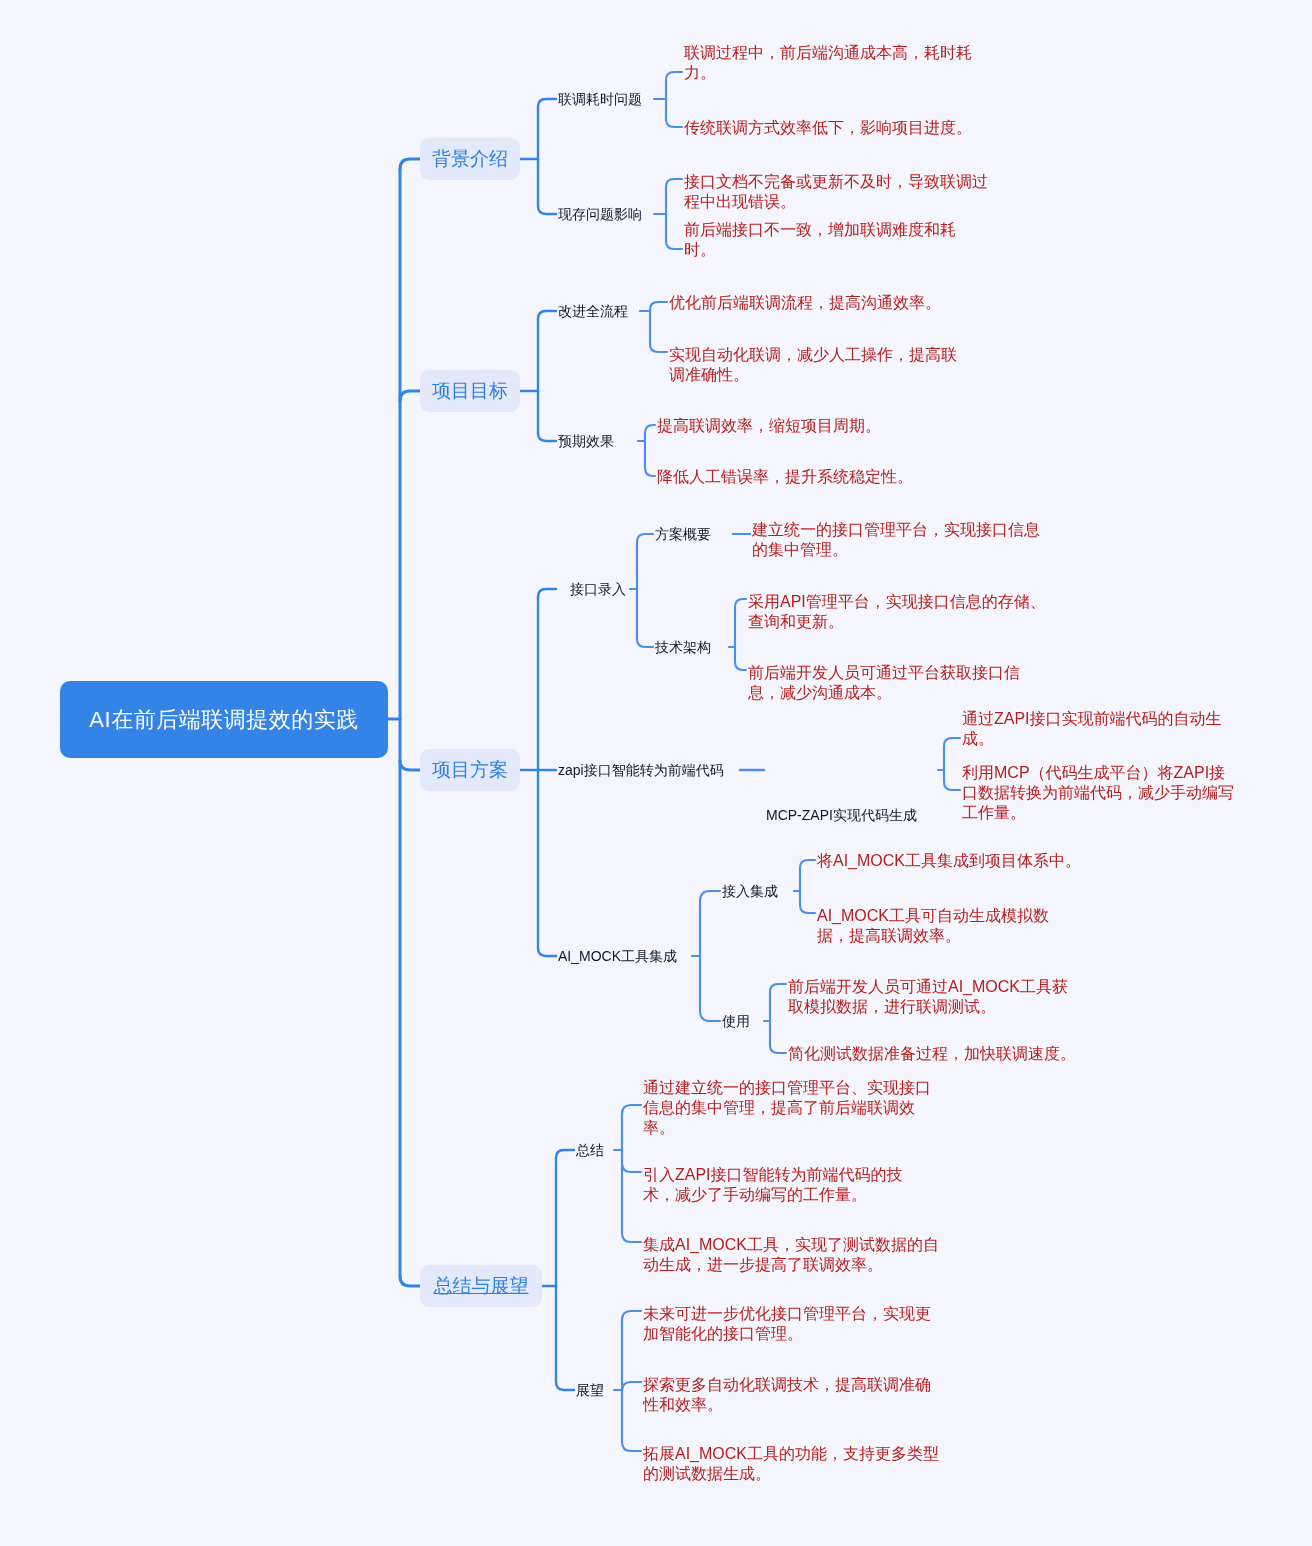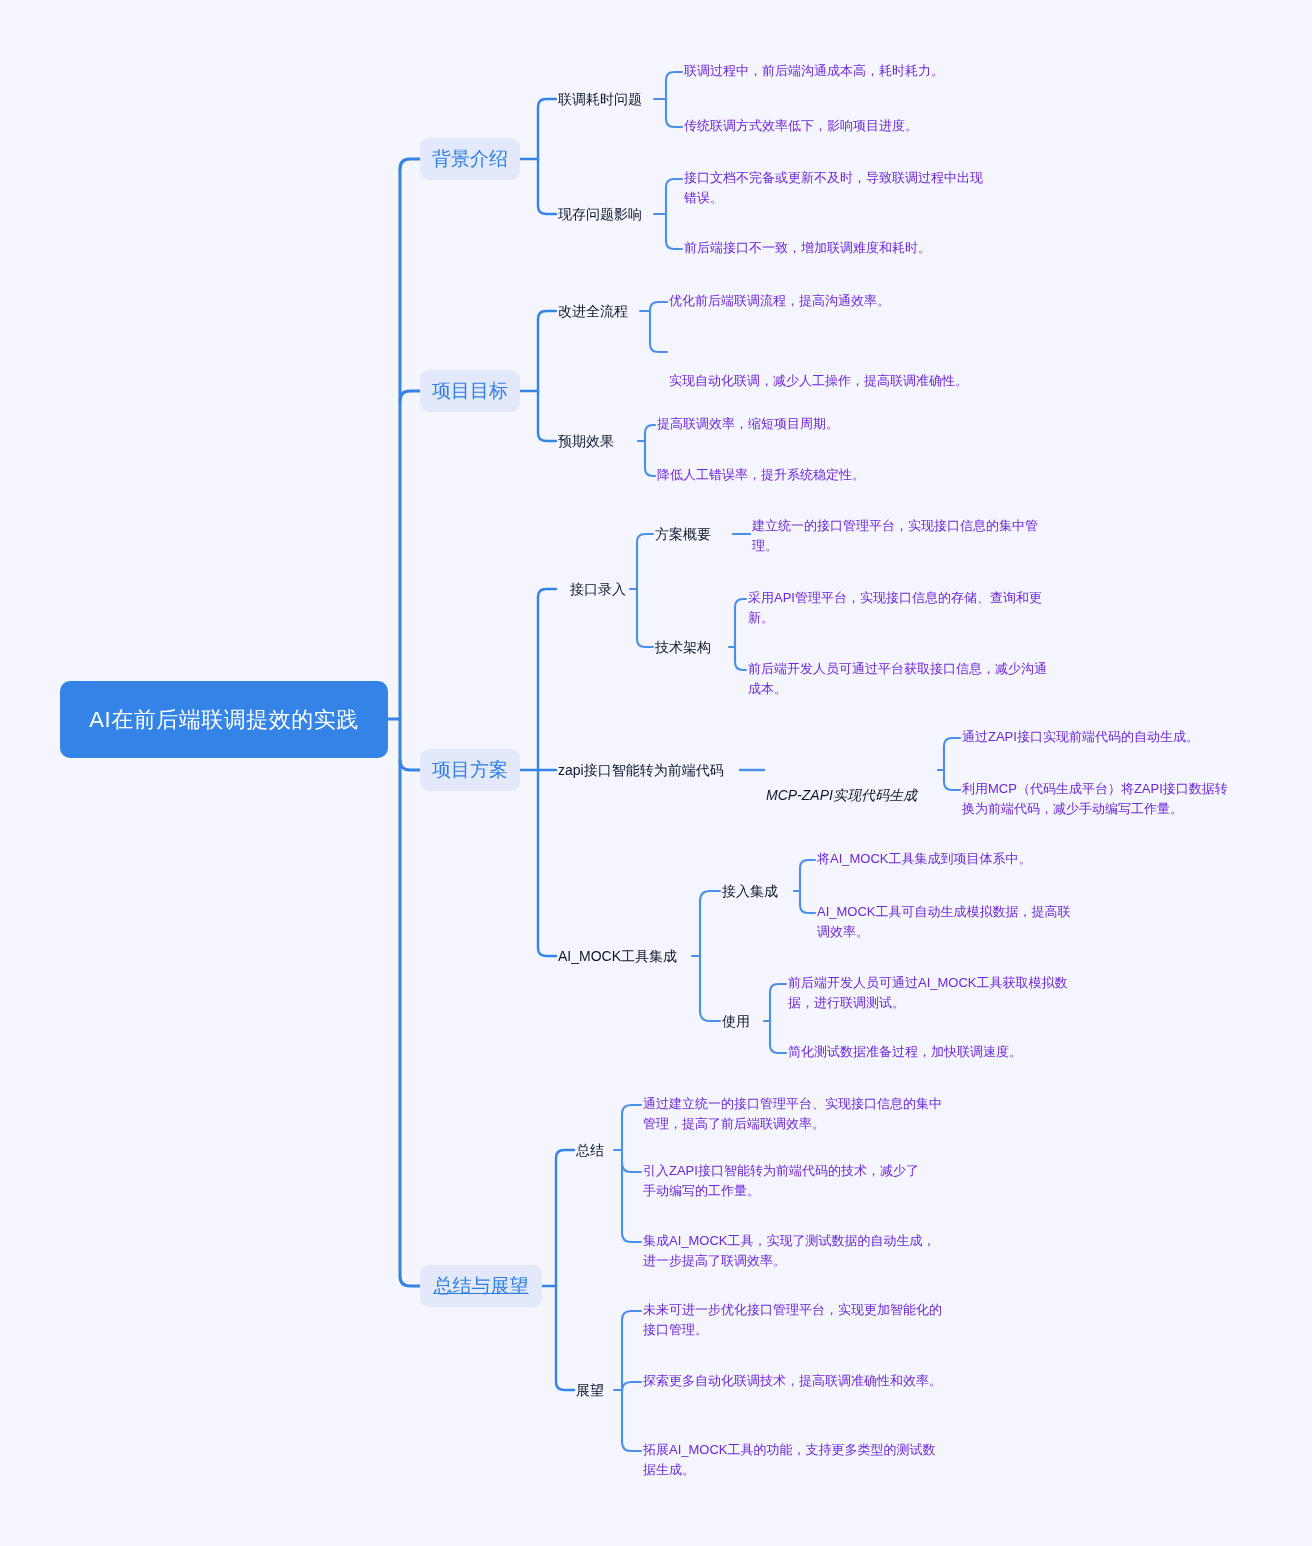--- a/index.html
+++ b/index.html
@@ -59,25 +59,25 @@
   .topic-node {
     color: #0f172a;
     font-size: 14px;
     line-height: 21px;
     white-space: nowrap;
     display: flex;
     align-items: center;
   }
   
   .leaf-node {
-    color: #6d28d9;
-    font-size: 13px;
+    color: #b91c1c;
+    font-size: 16px;
     line-height: 20px;
     display: flex;
-    align-items: flex-start;
+    align-items: flex-end;
   }
   .leaf-node span, .topic-node span, .branch-node span, .root-node span {
     display: block;
   }
 </style>
 </head>
 <body>
 
 <div id="mindmap">
 
@@ -201,21 +201,21 @@
     <span>AI_MOCK工具集成</span>
   </div>
 
   <div class="node topic-node" style="left:655px; top:523px; width:80px; height:22px;">
     <span>方案概要</span>
   </div>
   <div class="node topic-node" style="left:655px; top:636px; width:80px; height:22px;">
     <span>技术架构</span>
   </div>
 
-  <div class="node topic-node" style="left:766px; top:784px; width:170px; height:22px;font-style:italic;">
+  <div class="node topic-node" style="left:766px; top:804px; width:170px; height:22px;">
     <span>MCP-ZAPI实现代码生成</span>
   </div>
 
   <div class="node topic-node" style="left:722px; top:880px; width:80px; height:22px;">
     <span>接入集成</span>
   </div>
   <div class="node topic-node" style="left:722px; top:1010px; width:60px; height:22px;">
     <span>使用</span>
   </div>
 
@@ -236,21 +236,21 @@
   <div class="node leaf-node" style="left:684px; top:168px; width:310px; height:44px;">
     <span>接口文档不完备或更新不及时，导致联调过程中出现错误。</span>
   </div>
   <div class="node leaf-node" style="left:684px; top:238px; width:300px; height:22px;">
     <span>前后端接口不一致，增加联调难度和耗时。</span>
   </div>
 
   <div class="node leaf-node" style="left:669px; top:291px; width:300px; height:22px;">
     <span>优化前后端联调流程，提高沟通效率。</span>
   </div>
-  <div class="node leaf-node" style="left:669px; top:341px; width:300px; height:44px;margin-top:30px;">
+  <div class="node leaf-node" style="left:669px; top:341px; width:300px; height:44px;">
     <span>实现自动化联调，减少人工操作，提高联调准确性。</span>
   </div>
 
   <div class="node leaf-node" style="left:657px; top:414px; width:300px; height:22px;">
     <span>提高联调效率，缩短项目周期。</span>
   </div>
   <div class="node leaf-node" style="left:657px; top:465px; width:300px; height:22px;">
     <span>降低人工错误率，提升系统稳定性。</span>
   </div>
 

